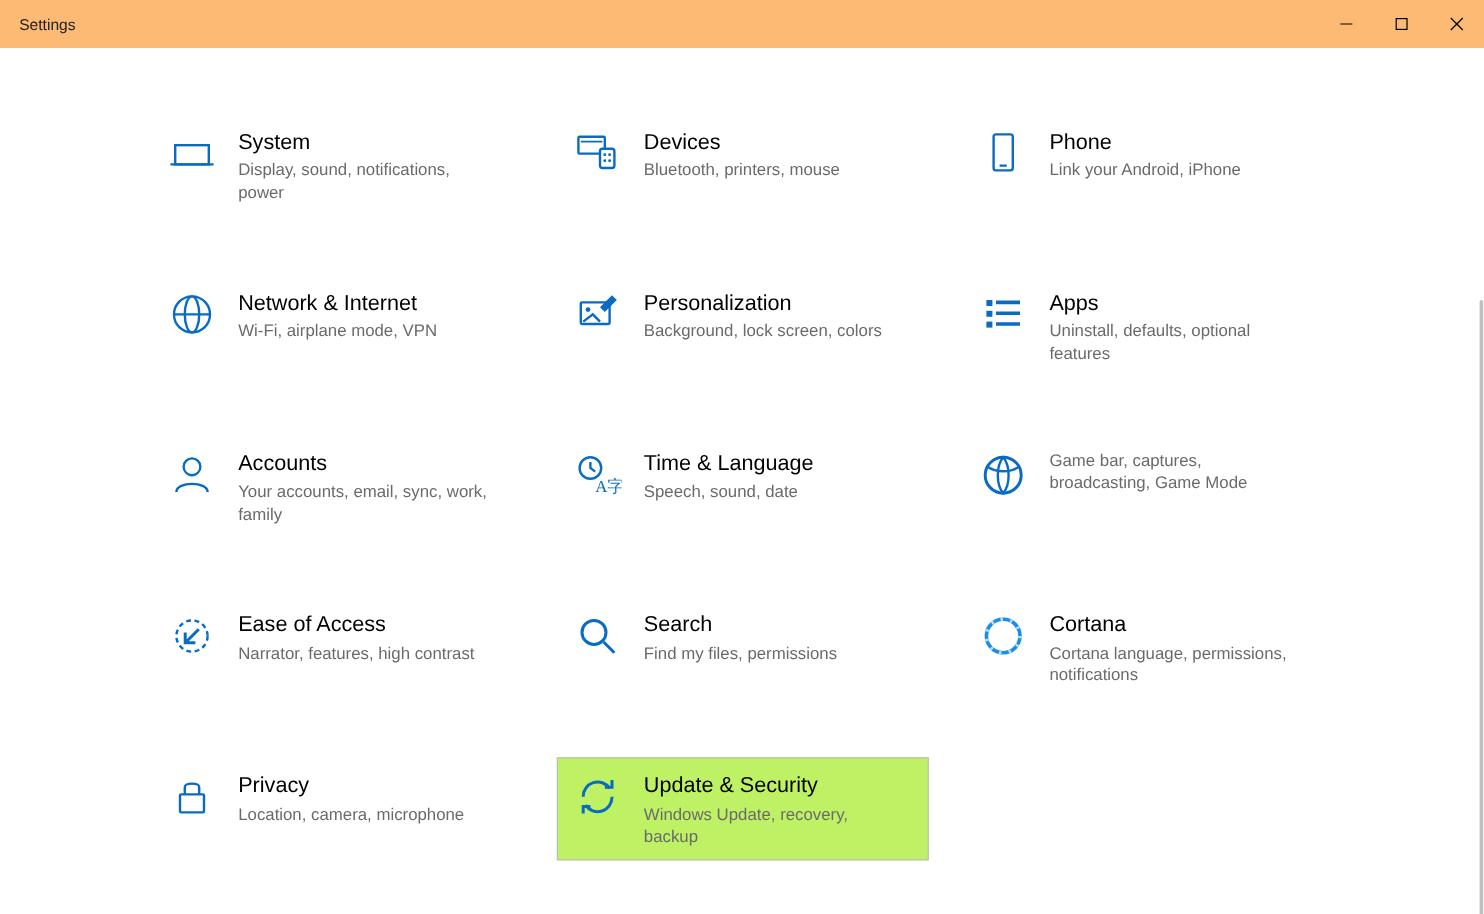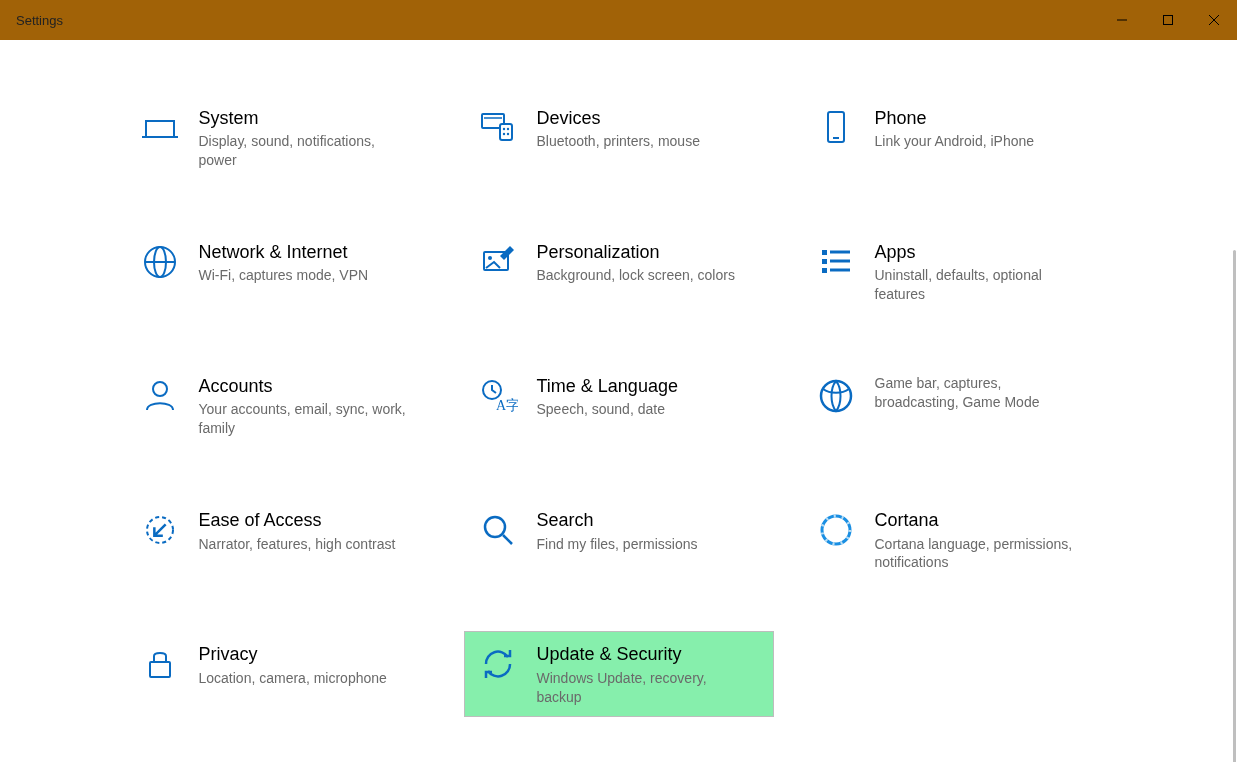--- a/index.html
+++ b/index.html
@@ -7,21 +7,21 @@
     padding: 0;
     width: 1237px;
     height: 762px;
     font-family: "Segoe UI", Arial, sans-serif;
     background: #ffffff;
     color: #000;
     overflow: hidden;
   }
   .titlebar {
     height: 40px;
-    background: #a16207;
+    background: #fdba74;
     display: flex;
     align-items: center;
     user-select: none;
   }
   .titlebar-title {
     padding-left: 16px;
     font-size: 13px;
     color: #222;
   }
   .titlebar-spacer { flex: 1; }
@@ -55,21 +55,21 @@
   .tile {
     display: flex;
     align-items: flex-start;
     padding: 10px 8px 10px 8px;
     border: 1px solid transparent;
     border-radius: 0;
     cursor: default;
   }
   .tile.selected {
     border: 1px solid #bdbdbd;
-    background: #86efac;
+    background: #bef264;
   }
   .tile .icon {
     width: 50px;
     flex: 0 0 50px;
     display: flex;
     justify-content: center;
     padding-top: 2px;
   }
   .tile .icon svg { display: block; }
   .tile .text {
@@ -160,21 +160,21 @@
         </div>
       </div>
       <div class="tile">
         <div class="icon">
           <svg width="40" height="40" viewBox="0 0 40 40">
             <use href="#ic-network"></use>
           </svg>
         </div>
         <div class="text">
           <div class="tile-title">Network &amp; Internet</div>
-          <div class="tile-sub">Wi-Fi, captures mode, VPN</div>
+          <div class="tile-sub">Wi-Fi, airplane mode, VPN</div>
         </div>
       </div>
       <div class="tile">
         <div class="icon">
           <svg width="40" height="40" viewBox="0 0 40 40">
             <use href="#ic-personalization"></use>
           </svg>
         </div>
         <div class="text">
           <div class="tile-title">Personalization</div>

